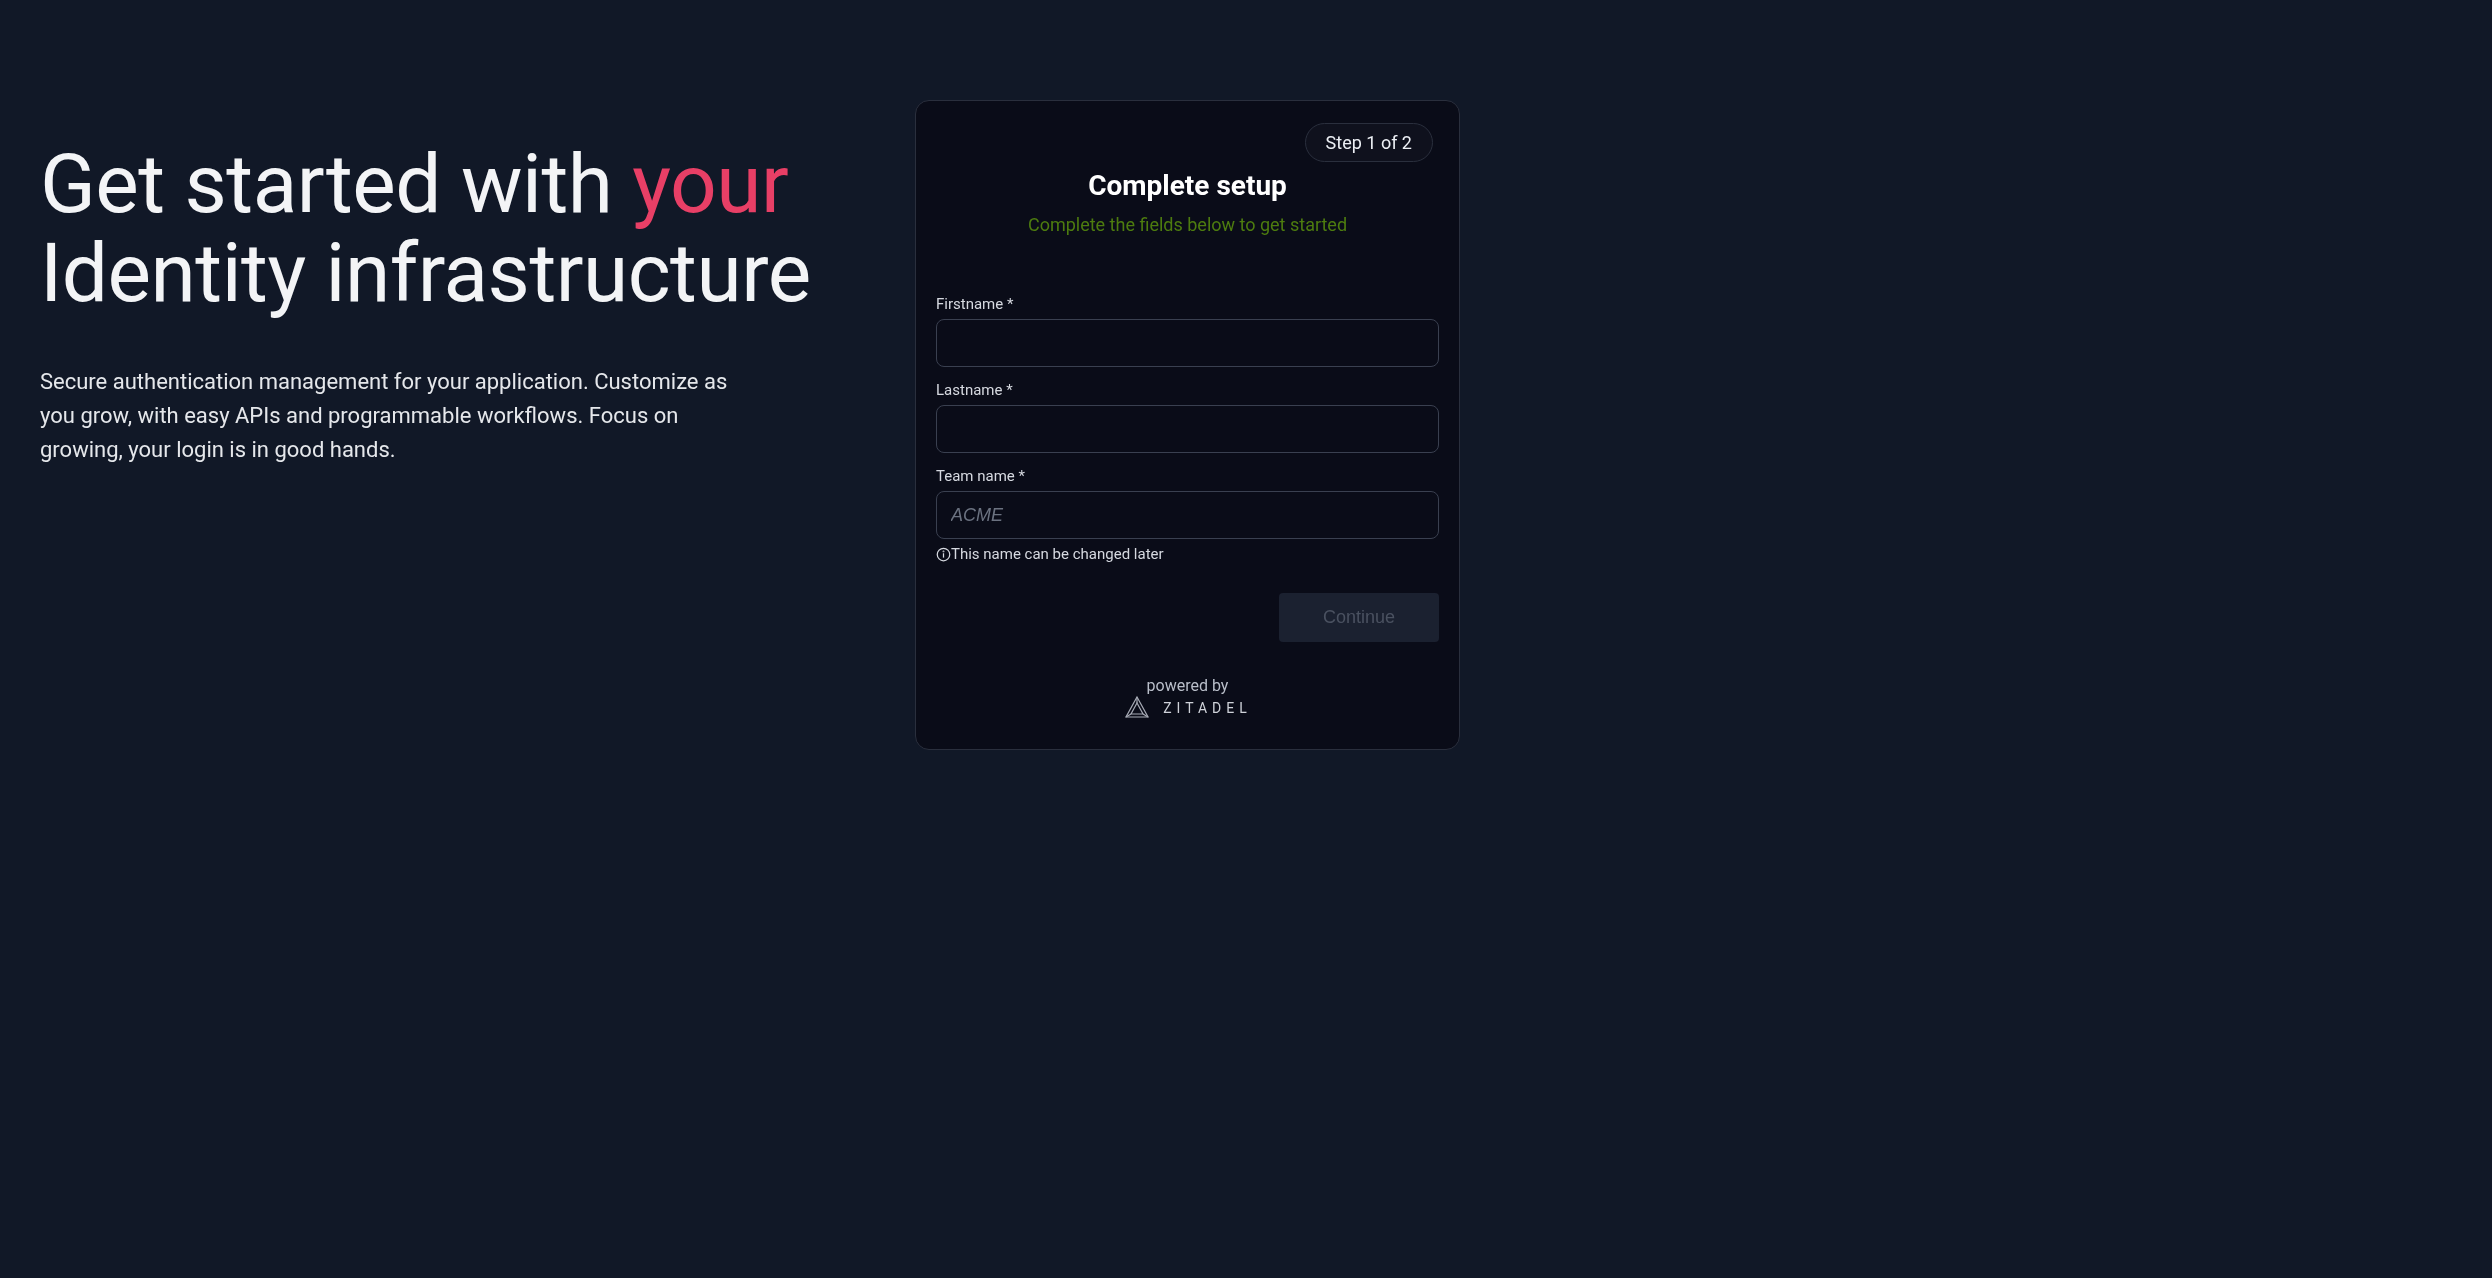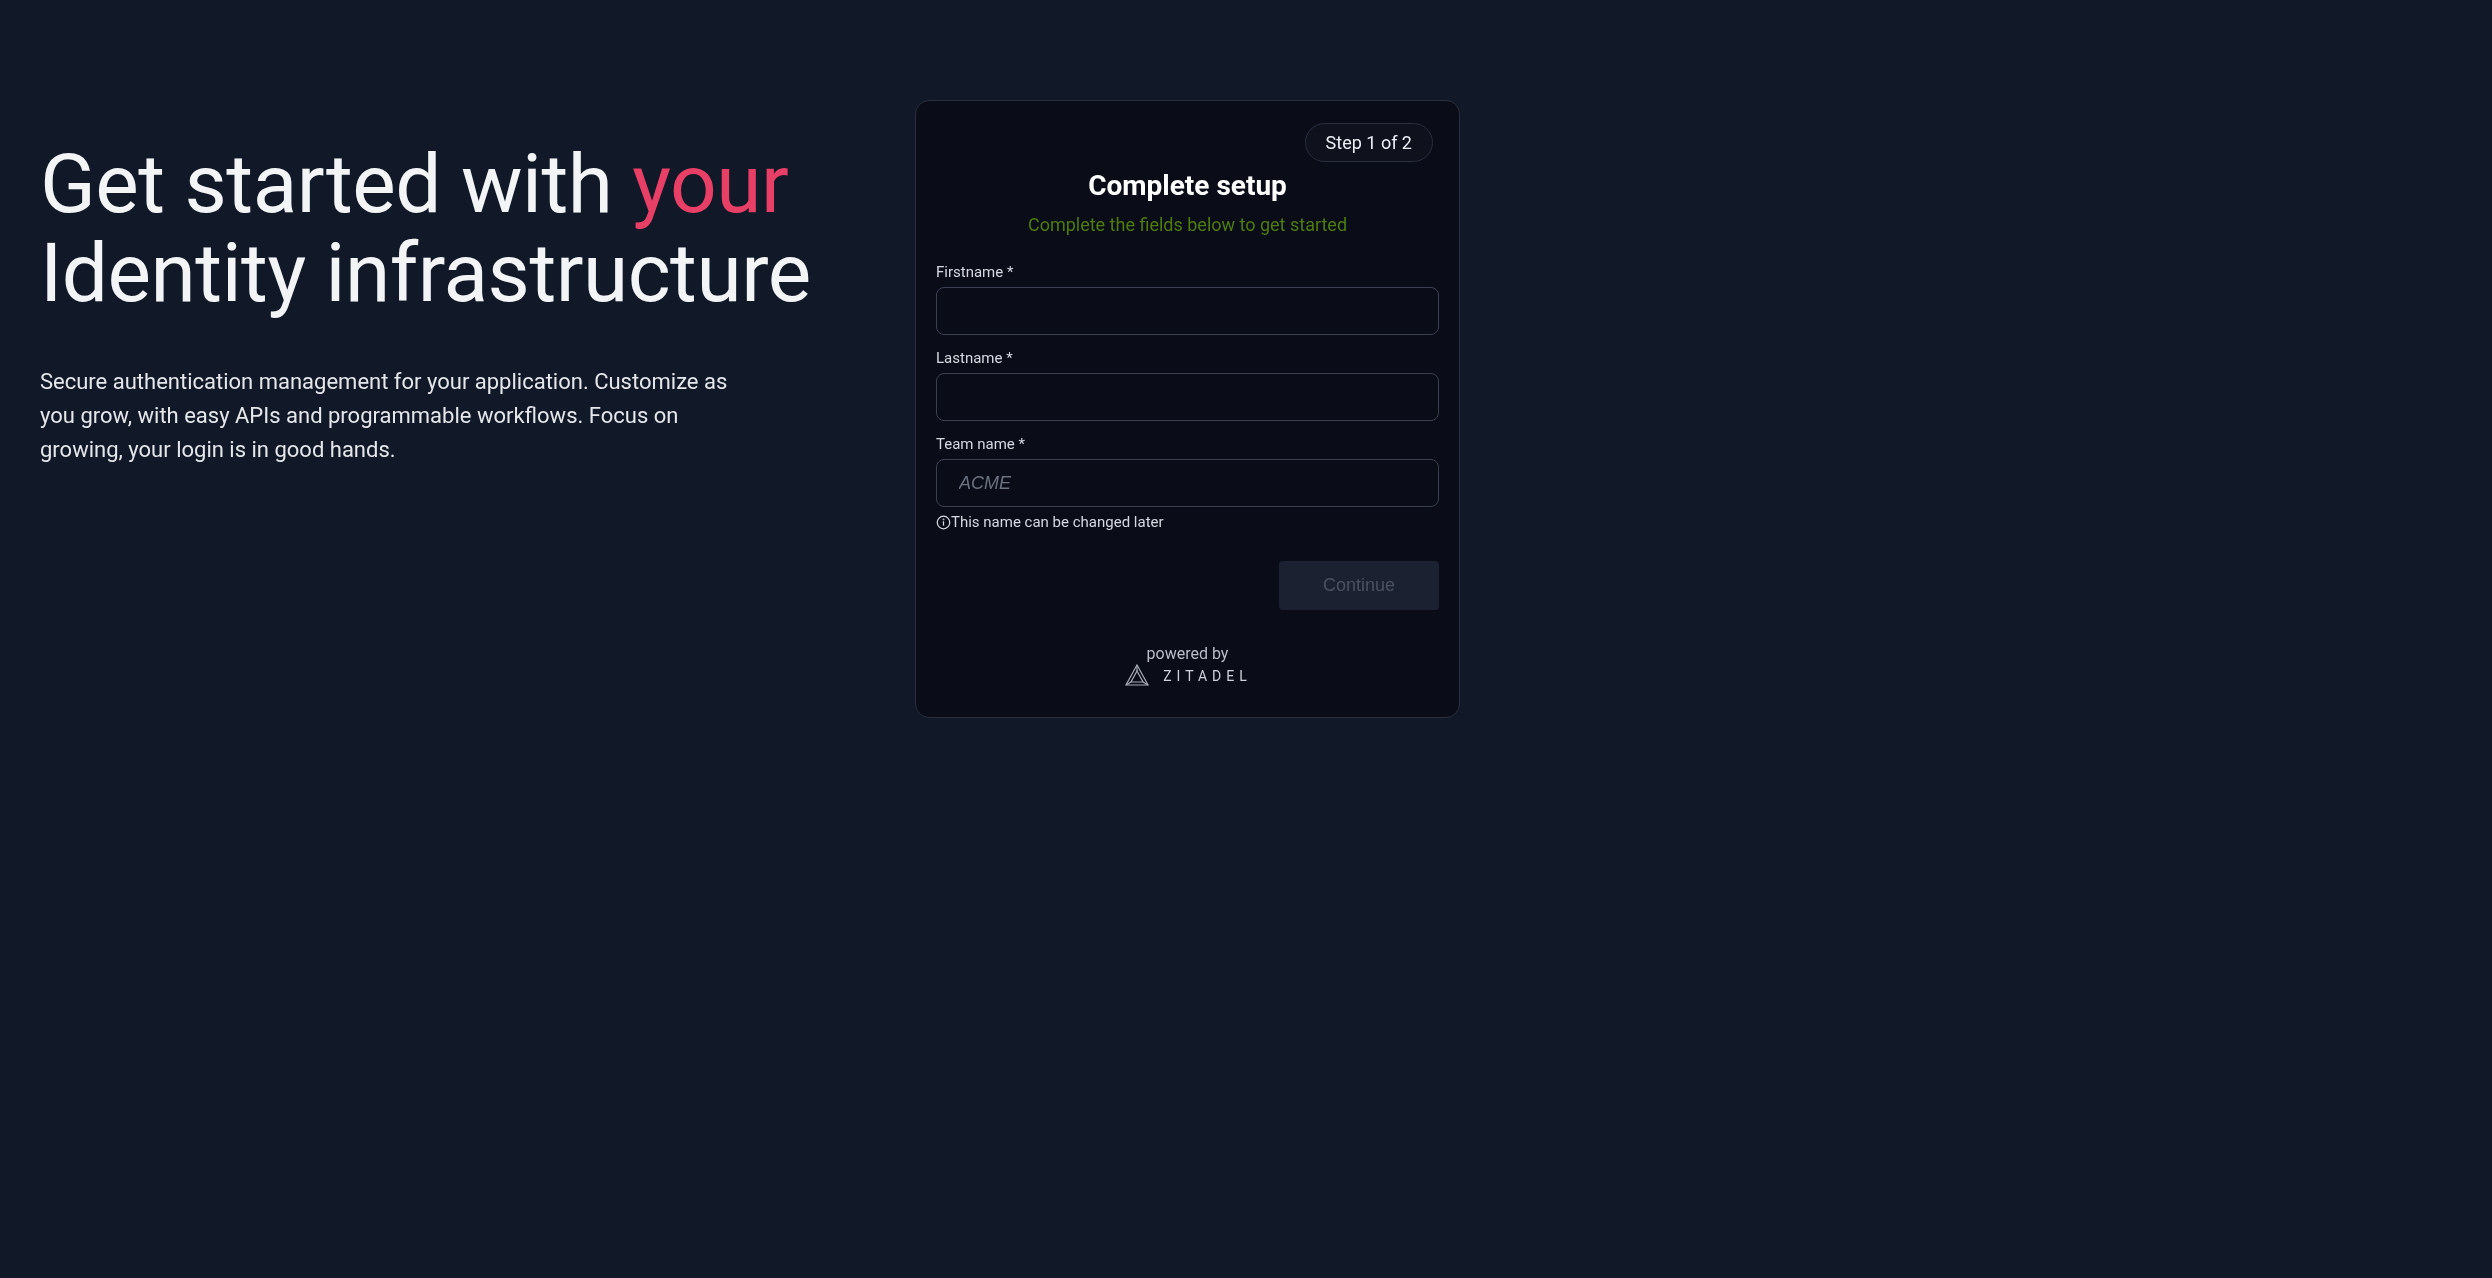--- a/index.html
+++ b/index.html
@@ -54,21 +54,21 @@
     background: #0f111d;
     border: 1px solid #2a2f3d;
     border-radius: 999px;
     padding: 8px 20px;
     font-size: 18px;
     color: #eceff4;
   }
   .card-header {
     text-align: center;
     margin-top: 46px;
-    margin-bottom: 28px;
+    margin-bottom: 60px;
   }
   .card-header h2 {
     font-size: 28px;
     font-weight: 700;
     margin-bottom: 12px;
   }
   .card-header p {
     font-size: 18px;
     color: #4d7c0f;
   }
@@ -78,21 +78,21 @@
     font-size: 15px;
     color: #d6d9e0;
     margin-bottom: 6px;
   }
   .field input {
     width: 100%;
     height: 48px;
     background: #0a0c18;
     border: 1px solid #3a4050;
     border-radius: 8px;
-    padding: 0 22px;
+    padding: 0 14px;
     font-size: 18px;
     color: #ffffff;
     font-style: normal;
     outline: none;
   }
   .field input::placeholder {
     color: #6b7280;
     font-style: italic;
   }
   .hint {

